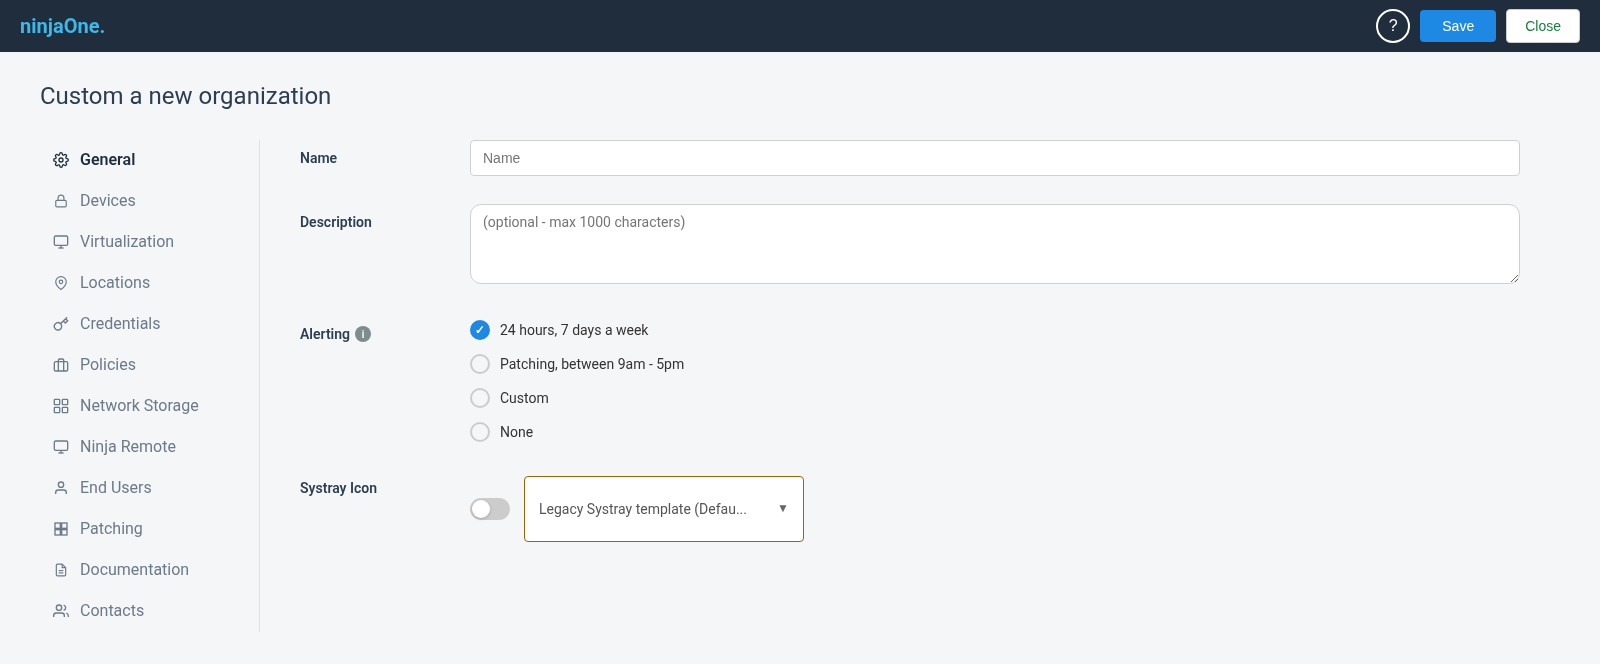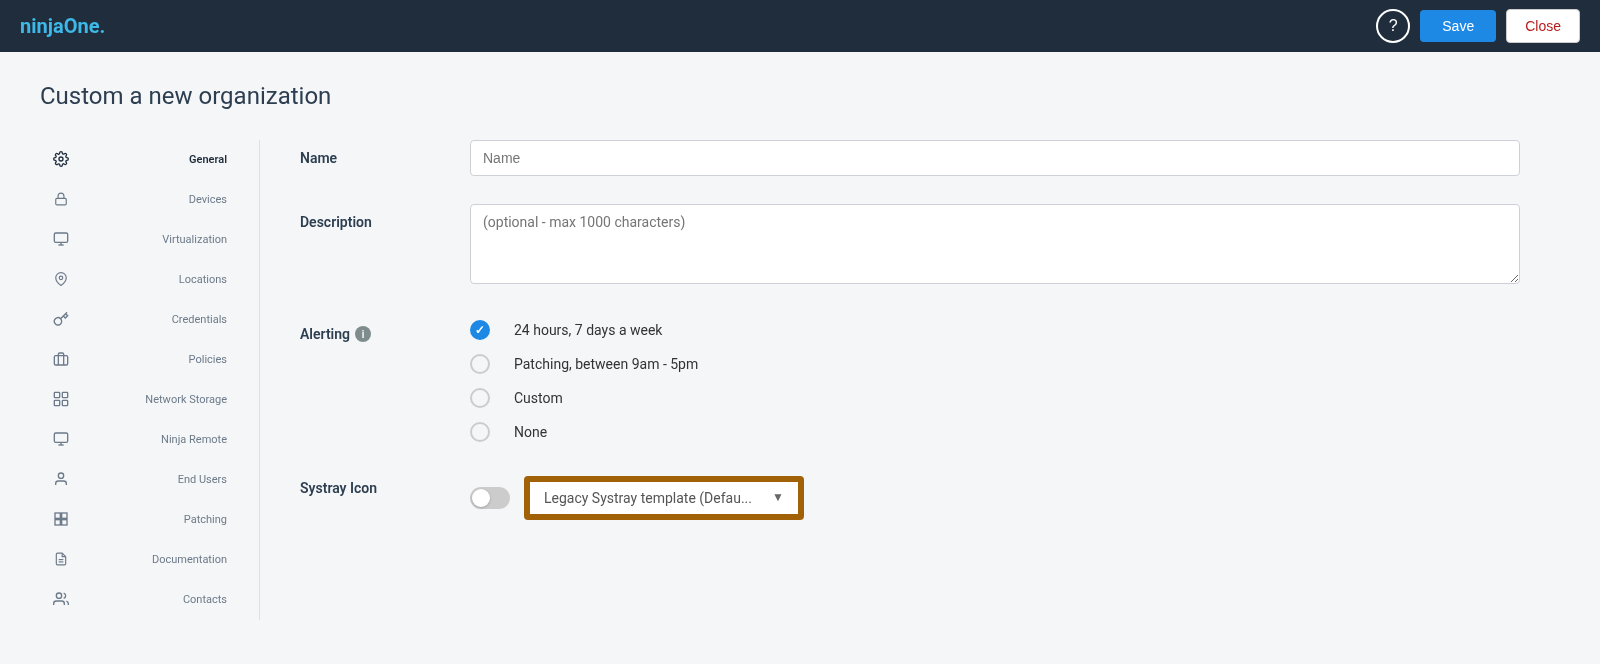--- a/index.html
+++ b/index.html
@@ -37,21 +37,21 @@
       color: #ffffff;
       border: none;
       padding: 8px 22px;
       border-radius: 4px;
       font-size: 14px;
       cursor: pointer;
       font-weight: 500;
     }
     .btn-close {
       background: #fff;
-      color: #b91c1c;
+      color: #15803d;
       border: 1px solid #ccc;
       padding: 8px 18px;
       border-radius: 4px;
       font-size: 14px;
       cursor: pointer;
       font-weight: 500;
     }
 
     
     .page { padding: 30px 40px; }
@@ -63,23 +63,22 @@
     
     .sidebar { width: 220px; min-width: 220px; padding-right: 20px; border-right: 1px solid #dde1e6; }
     .sidebar-item {
       display: flex;
       align-items: center;
       gap: 10px;
       padding: 10px 12px;
       border-radius: 4px;
       cursor: pointer;
       color: #6c7a89;
-      font-size: 11px;
+      font-size: 16px;
       margin-bottom: 2px;
-      justify-content: space-between;
     }
     .sidebar-item.active { color: #1f2d3d; font-weight: 600; }
     .sidebar-icon { width: 18px; height: 18px; display: flex; align-items: center; justify-content: center; font-size: 14px; color: inherit; flex-shrink: 0; }
 
     
     .main-form { flex: 1; padding: 0 40px; }
 
     .form-row {
       display: flex;
       align-items: flex-start;
@@ -109,31 +108,31 @@
       font-size: 14px;
       color: #999;
       outline: none;
     }
 
     textarea.desc-input {
       width: 100%;
       height: 80px;
       padding: 9px 12px;
       border: 1px solid #cdd1d6;
-      border-radius: 4px;
+      border-radius: 11px;
       font-size: 14px;
       color: #999;
       resize: vertical;
       outline: none;
       font-family: inherit;
     }
 
     
     .radio-group { display: flex; flex-direction: column; gap: 14px; padding-top: 4px; }
-    .radio-option { display: flex; align-items: center; gap: 24px; cursor: pointer; font-size: 14px; color: #333; }
+    .radio-option { display: flex; align-items: center; gap: 10px; cursor: pointer; font-size: 14px; color: #333; }
     .radio-circle {
       width: 20px; height: 20px;
       border-radius: 50%;
       border: 2px solid #ccc;
       display: flex; align-items: center; justify-content: center;
       flex-shrink: 0;
     }
     .radio-circle.selected {
       background: #1e88e5;
       border-color: #1e88e5;
@@ -164,22 +163,22 @@
       top: 2px; left: 2px;
       transition: left 0.2s;
       box-shadow: 0 1px 3px rgba(0,0,0,0.2);
     }
 
     
     .dropdown-select {
       display: flex;
       align-items: flex-start;
       justify-content: space-between;
-      padding: 8px 14px;
-      border: 6px solid #a16207;
+      padding: 24px 14px;
+      border: 1px solid #a16207;
       border-radius: 4px;
       background: #fff;
       font-size: 14px;
       color: #555;
       cursor: pointer;
       min-width: 280px;
       gap: 10px;
     }
     .dropdown-arrow { color: #666; font-size: 12px; }
 

